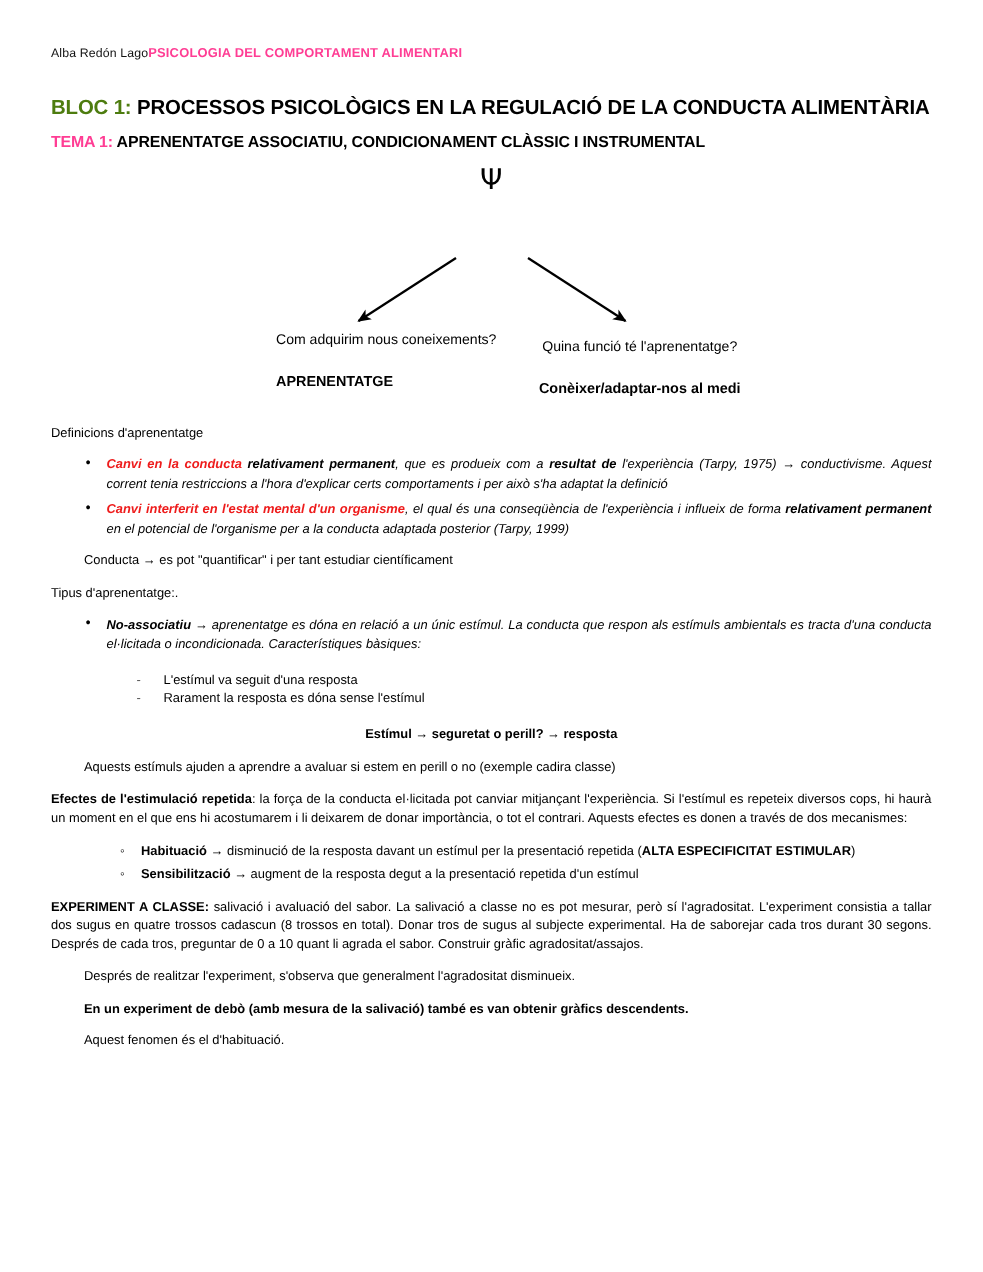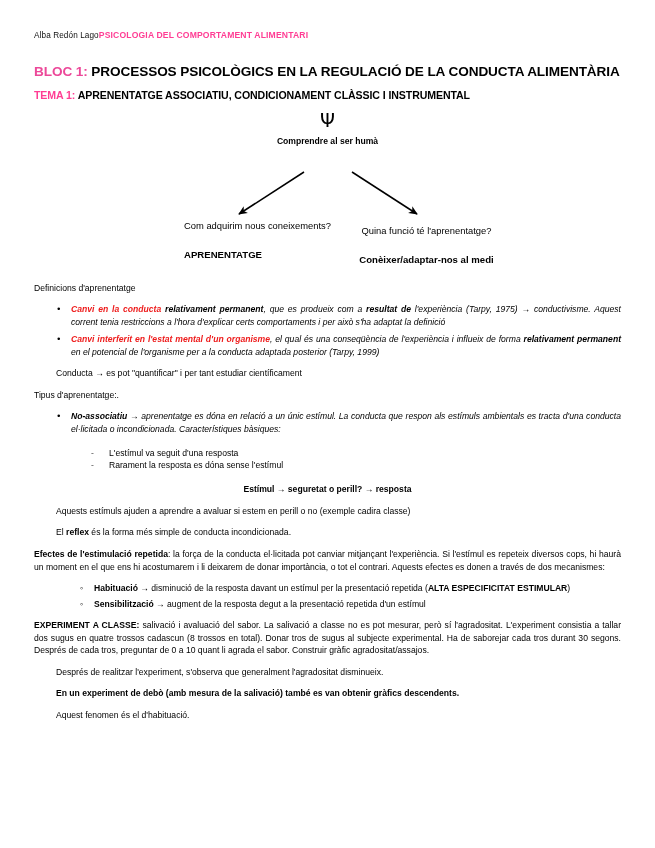--- a/index.html
+++ b/index.html
@@ -43,21 +43,21 @@
   }
 
   
   .bloc-title {
     font-size: 13.6px;
     font-weight: bold;
     line-height: 1.28;
     margin: 0 0 9px 0;
     letter-spacing: -.1px;
   }
-  .bloc-title .tag { color: #ec4899; }
+  .bloc-title .tag { color: #4d7c0f; }
 
   .tema-title {
     font-size: 10.6px;
     font-weight: bold;
     line-height: 1.25;
     margin: 0 0 6px 0;
     letter-spacing: -.1px;
   }
   .tema-title .tag { color: #ff3d94; }
 
@@ -220,21 +220,20 @@
   </h1>
 
   <h2 class="tema-title">
     <span class="tag">TEMA 1:</span><span> APRENENTATGE ASSOCIATIU, CONDICIONAMENT CLÀSSIC I INSTRUMENTAL</span>
   </h2>
 
   <div class="diagram">
 
     <div class="psi">Ψ</div>
 
-    <div class="node-top">Comprendre al ser humà</div>
 
     <svg class="branch-svg" viewBox="0 0 587 56" preserveAspectRatio="none">
       <defs>
         <marker id="ah" markerWidth="7" markerHeight="7" refX="5.4" refY="3" orient="auto">
           <path d="M0,0.4 L6,3 L0,5.6 L1.6,3 Z" fill="#000"></path>
         </marker>
       </defs>
       <line x1="270" y1="6" x2="205" y2="48" stroke="#000" stroke-width="1.5" marker-end="url(#ah)"></line>
       <line x1="318" y1="6" x2="383" y2="48" stroke="#000" stroke-width="1.5" marker-end="url(#ah)"></line>
     </svg>
@@ -273,23 +272,20 @@
 
   <ul class="dash">
     <li>L'estímul va seguit d'una resposta</li>
     <li>Rarament la resposta es dóna sense l'estímul</li>
   </ul>
 
   <p class="lead center">Estímul → seguretat o perill? → resposta</p>
 
   <p class="lead indent1">Aquests estímuls ajuden a aprendre a avaluar si estem en perill o no (exemple cadira classe)</p>
 
-  <p class="lead indent1">
-    <span>El </span><span class="b">reflex</span><span> és la forma més simple de conducta incondicionada.</span>
-  </p>
 
   <p class="body block-indent">
     <span class="b">Efectes de l'estimulació repetida</span><span>: la força de la conducta el·licitada pot canviar mitjançant l'experiència. Si l'estímul es repeteix diversos cops, hi haurà un moment en el que ens hi acostumarem i li deixarem de donar importància, o tot el contrari. Aquests efectes es donen a través de dos mecanismes:</span>
   </p>
 
   <ul class="circ">
     <li>
       <span class="b">Habituació</span><span> → disminució de la resposta davant un estímul per la presentació repetida (</span><span class="b">ALTA ESPECIFICITAT ESTIMULAR</span><span>)</span>
     </li>
     <li>

